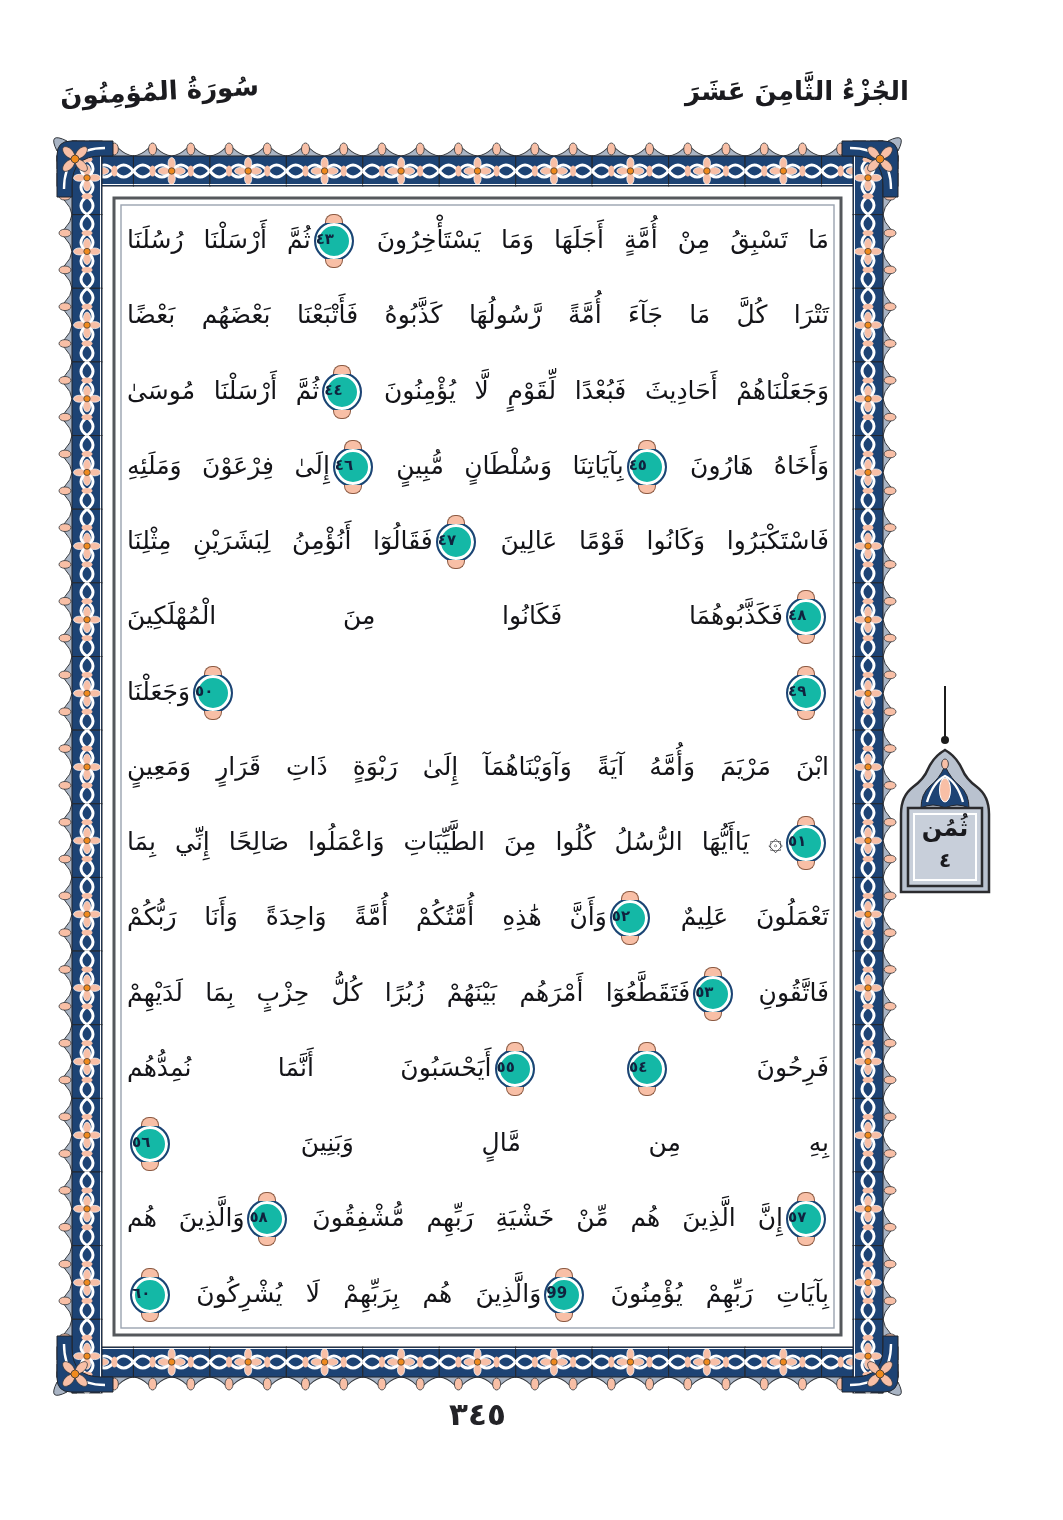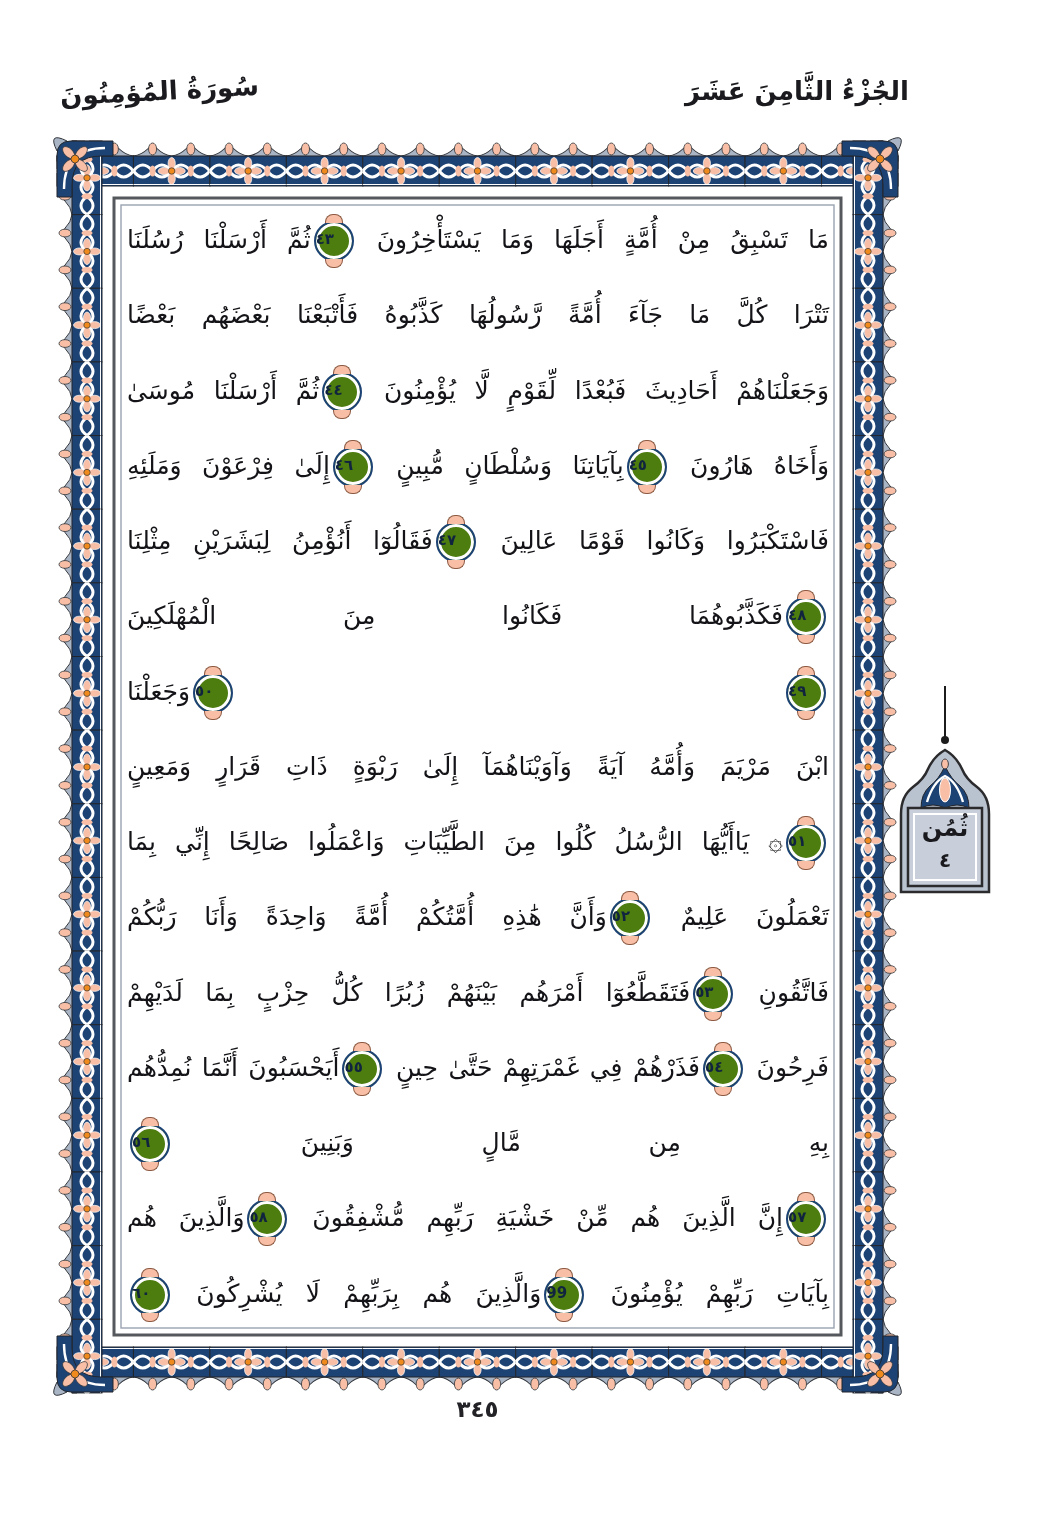--- a/index.html
+++ b/index.html
@@ -17,21 +17,21 @@
   .frame-svg{position:absolute;left:57px;top:141px;width:841px;height:1251px;overflow:visible;}
 
   
   .text-area{position:absolute;left:127px;top:202px;width:702px;height:1129px;
              direction:rtl;}
   .qline{height:75.25px;line-height:75.25px;font-size:25px;
          text-align:justify;text-align-last:justify;white-space:normal;
          overflow:visible;font-weight:500;color:#141418;}
   .qtext{letter-spacing:0;}
   .vm{display:inline-block;position:relative;width:36px;height:36px;margin:0 3px;
-      border-radius:50%;background:#4d7c0f;border:2px solid #1d4374;
+      border-radius:50%;background:#14b8a6;border:2px solid #1d4374;
       box-shadow:inset 0 0 0 3px #ffffff;vertical-align:middle;
       line-height:34px;text-align:center;}
   .vm .vm-n{display:block;font-size:15px;font-weight:700;color:#10233f;
             line-height:33px;direction:ltr;}
   .vm::before,.vm::after{content:"";position:absolute;left:50%;
       transform:translateX(-50%);width:16px;height:8px;background:#f8bfa6;
       border:1px solid #8c5a42;}
   .vm::before{top:-9px;border-radius:8px 8px 0 0;border-bottom:none;}
   .vm::after{bottom:-9px;border-radius:0 0 8px 8px;border-top:none;}
 
@@ -42,21 +42,21 @@
   .thumn-dot{position:absolute;left:50%;top:50px;width:8px;height:8px;border-radius:50%;
              background:#1c1c1c;transform:translateX(-50%);}
   .thumn-svg{position:absolute;left:0;top:60px;width:104px;height:150px;overflow:visible;}
   .thumn-label{position:absolute;left:0;width:104px;text-align:center;direction:rtl;
                font-weight:700;color:#1a1a1e;}
   .thumn-word{top:128px;font-size:24px;}
   .thumn-num{top:162px;font-size:20px;}
 
   
   .pagenum{position:absolute;left:57px;top:1396px;width:841px;text-align:center;
-           font-size:23px;font-weight:700;color:#232327;direction:rtl;}
+           font-size:31px;font-weight:700;color:#232327;direction:rtl;}
 </style>
 </head>
 <body>
 
 <div class="page">
 
   <div class="hdr hdr-juz">الجُزْءُ الثَّامِنَ عَشَرَ</div>
   <div class="hdr hdr-surah">سُورَةُ المُؤمِنُونَ</div>
 
   <svg class="frame-svg" viewBox="0 0 841 1251" xmlns="http://www.w3.org/2000/svg">
@@ -173,21 +173,21 @@
       <div class="qline"><span class="qtext">تَتْرَا كُلَّ مَا جَآءَ أُمَّةً رَّسُولُهَا كَذَّبُوهُ فَأَتْبَعْنَا بَعْضَهُم بَعْضًا</span> </div>
       <div class="qline"><span class="qtext">وَجَعَلْنَاهُمْ أَحَادِيثَ فَبُعْدًا لِّقَوْمٍ لَّا يُؤْمِنُونَ</span> <span class="vm"><span class="vm-n">٤٤</span></span><span class="qtext">ثُمَّ أَرْسَلْنَا مُوسَىٰ</span> </div>
       <div class="qline"><span class="qtext">وَأَخَاهُ هَارُونَ</span> <span class="vm"><span class="vm-n">٤٥</span></span><span class="qtext">بِآيَاتِنَا وَسُلْطَانٍ مُّبِينٍ</span> <span class="vm"><span class="vm-n">٤٦</span></span><span class="qtext">إِلَىٰ فِرْعَوْنَ وَمَلَئِهِ</span> </div>
       <div class="qline"><span class="qtext">فَاسْتَكْبَرُوا وَكَانُوا قَوْمًا عَالِينَ</span> <span class="vm"><span class="vm-n">٤٧</span></span><span class="qtext">فَقَالُوٓا أَنُؤْمِنُ لِبَشَرَيْنِ مِثْلِنَا</span> </div>
       <div class="qline"> <span class="vm"><span class="vm-n">٤٨</span></span><span class="qtext">فَكَذَّبُوهُمَا فَكَانُوا مِنَ الْمُهْلَكِينَ</span> </div>
       <div class="qline"><span class="vm"><span class="vm-n">٤٩</span></span> <span class="vm"><span class="vm-n">٥٠</span></span><span class="qtext">وَجَعَلْنَا</span> </div>
       <div class="qline"><span class="qtext">ابْنَ مَرْيَمَ وَأُمَّهُ آيَةً وَآوَيْنَاهُمَآ إِلَىٰ رَبْوَةٍ ذَاتِ قَرَارٍ وَمَعِينٍ</span> </div>
       <div class="qline"><span class="vm"><span class="vm-n">٥١</span></span><span class="qtext">۞ يَاأَيُّهَا الرُّسُلُ كُلُوا مِنَ الطَّيِّبَاتِ وَاعْمَلُوا صَالِحًا إِنِّي بِمَا</span> </div>
       <div class="qline"><span class="qtext">تَعْمَلُونَ عَلِيمٌ</span> <span class="vm"><span class="vm-n">٥٢</span></span><span class="qtext">وَأَنَّ هَٰذِهِ أُمَّتُكُمْ أُمَّةً وَاحِدَةً وَأَنَا رَبُّكُمْ</span> </div>
       <div class="qline"><span class="qtext">فَاتَّقُونِ</span> <span class="vm"><span class="vm-n">٥٣</span></span><span class="qtext">فَتَقَطَّعُوٓا أَمْرَهُم بَيْنَهُمْ زُبُرًا كُلُّ حِزْبٍ بِمَا لَدَيْهِمْ</span> </div>
-      <div class="qline"><span class="qtext">فَرِحُونَ</span> <span class="vm"><span class="vm-n">٥٤</span></span><span class="qtext">فَذَرْهُمْ فِي غَمْرَتِهِمْ حَتَّىٰ حِينٍ</span> <span class="vm"><span class="vm-n">٥٥</span></span><span class="qtext">أَيَحْسَبُونَ أَنَّمَا نُمِدُّهُم</span> </div>
+      <div class="qline"><span class="qtext">فَرِحُونَ</span> <span class="vm"><span class="vm-n">٥٤</span></span> <span class="vm"><span class="vm-n">٥٥</span></span><span class="qtext">أَيَحْسَبُونَ أَنَّمَا نُمِدُّهُم</span> </div>
       <div class="qline"><span class="qtext">بِهِ مِن مَّالٍ وَبَنِينَ</span> <span class="vm"><span class="vm-n">٥٦</span></span> </div>
       <div class="qline"><span class="vm"><span class="vm-n">٥٧</span></span><span class="qtext">إِنَّ الَّذِينَ هُم مِّنْ خَشْيَةِ رَبِّهِم مُّشْفِقُونَ</span> <span class="vm"><span class="vm-n">٥٨</span></span><span class="qtext">وَالَّذِينَ هُم</span> </div>
       <div class="qline"><span class="qtext">بِآيَاتِ رَبِّهِمْ يُؤْمِنُونَ</span> <span class="vm"><span class="vm-n">99</span></span><span class="qtext">وَالَّذِينَ هُم بِرَبِّهِمْ لَا يُشْرِكُونَ</span> <span class="vm"><span class="vm-n">٦٠</span></span></div>
     </div>
 
   <div class="thumn">
     <div class="thumn-string"></div>
     <div class="thumn-dot"></div>
     <svg class="thumn-svg" viewBox="0 0 104 150" xmlns="http://www.w3.org/2000/svg">
       <path d="M8 146 L8 68 Q8 50 20 41 Q31 33 35 23 Q41 10 52 4 Q63 10 69 23 Q73 33 84 41 Q96 50 96 68 L96 146 Z" fill="#b9c2cf" stroke="#2b2b2e" stroke-width="2.5"></path>

